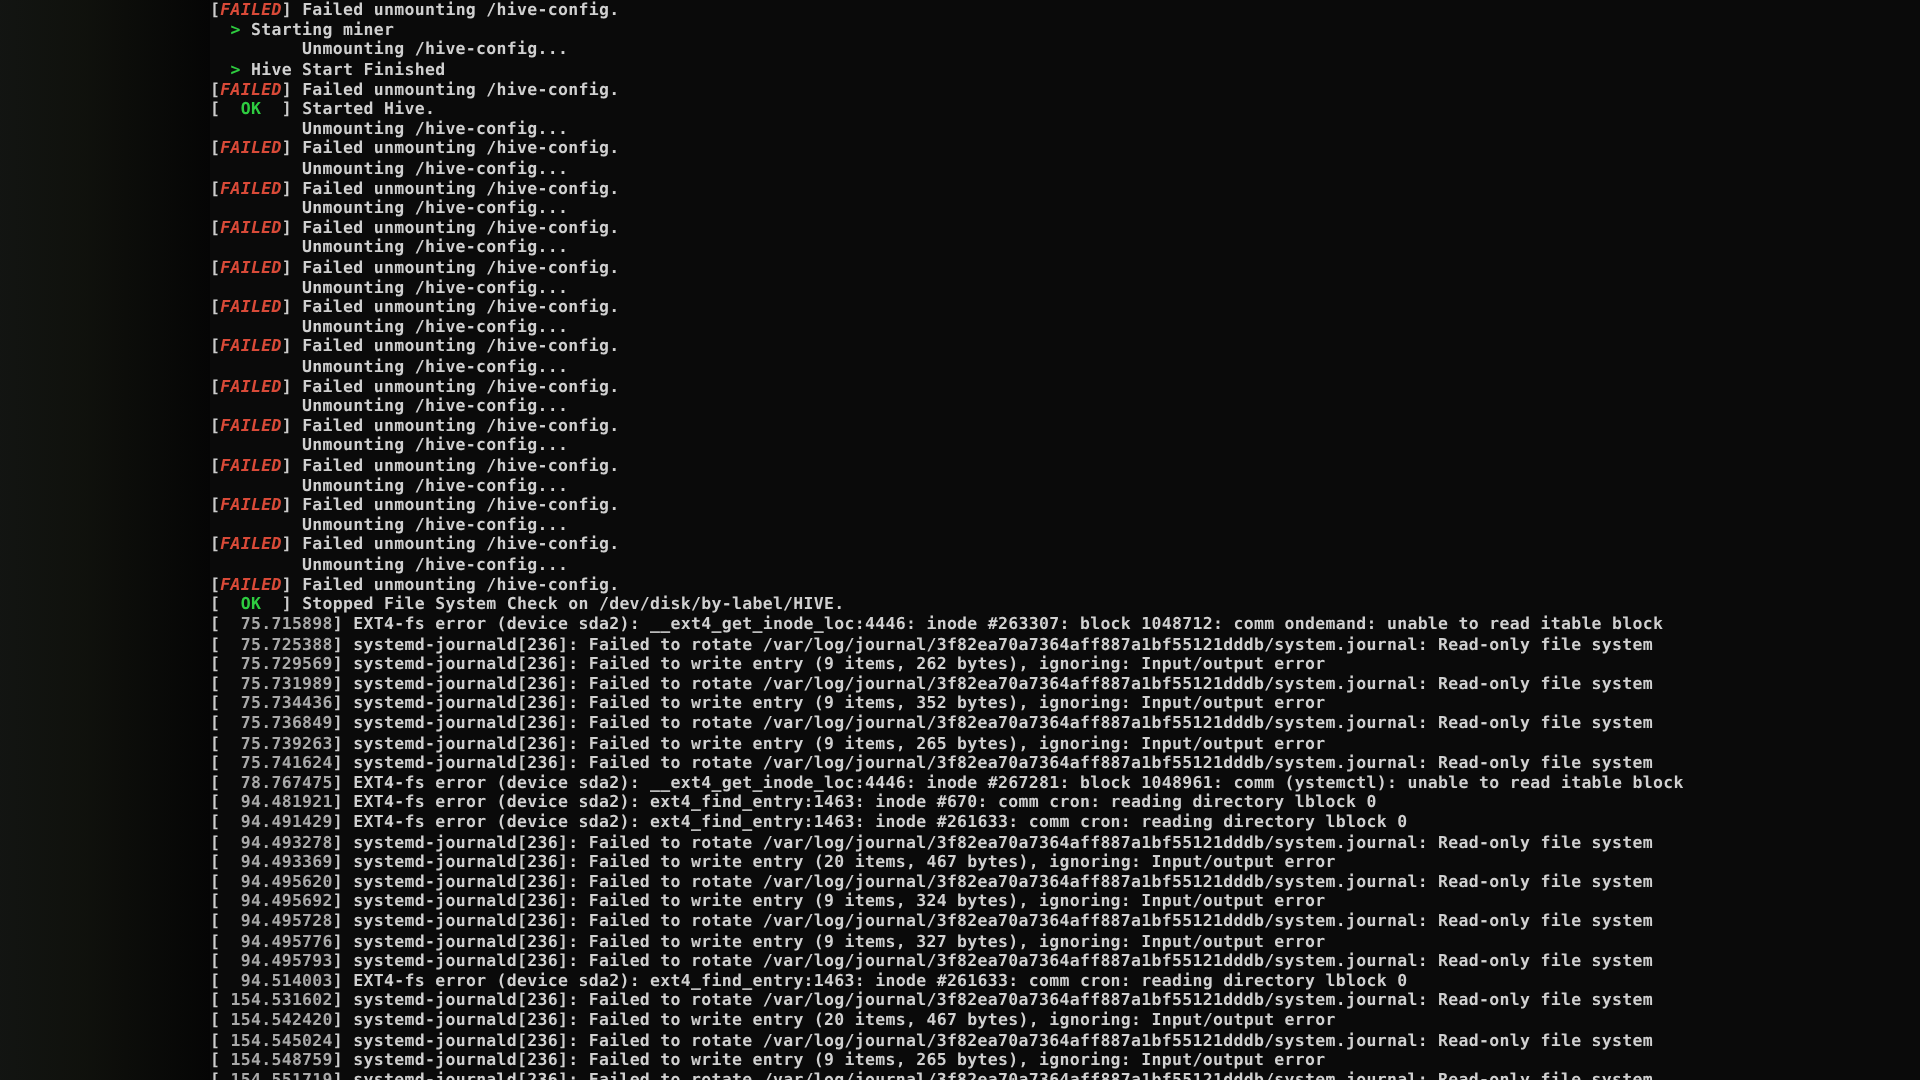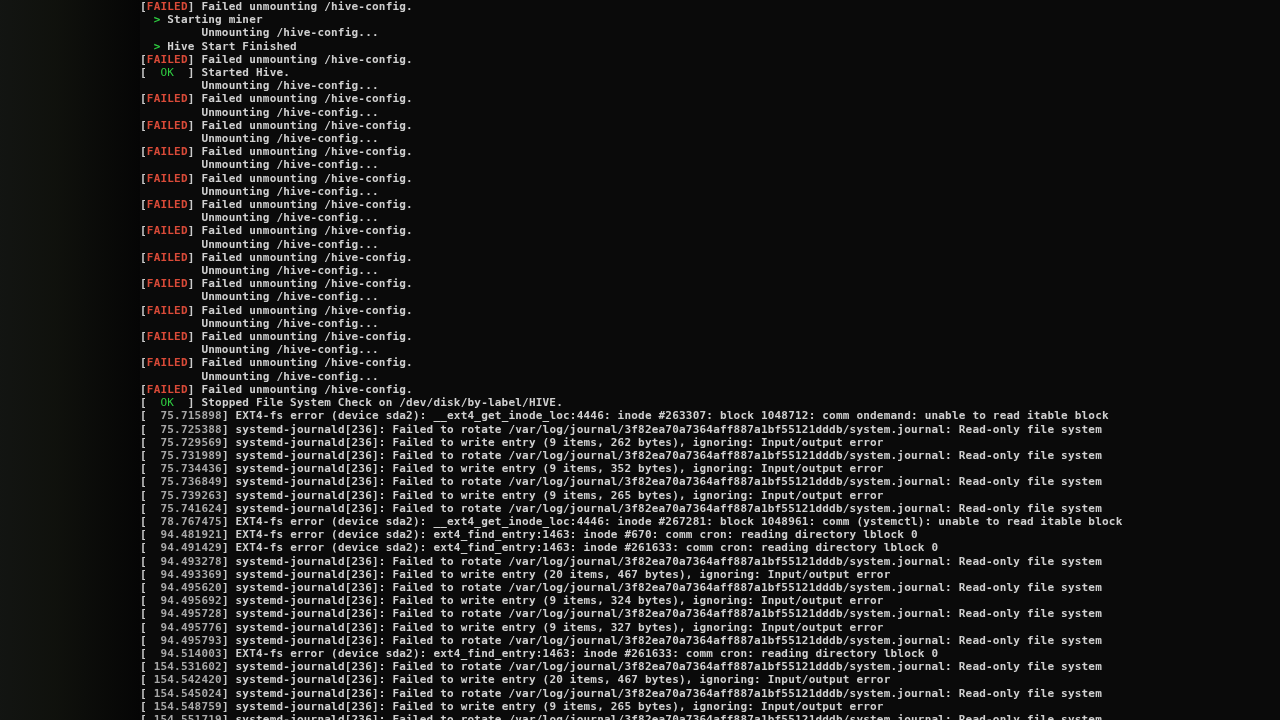--- a/index.html
+++ b/index.html
@@ -19,22 +19,22 @@
     position: absolute;
     top: 0;
     left: 140px;
     right: 0;
     bottom: 0;
     white-space: pre;
     letter-spacing: 0.2px;
   }
   .row { display: block; }
   .br  { color: #cccccc; }
-  .fail { color: #d94a38; font-weight: bold; }
-  .ok   { color: #2ecc40; font-weight: normal; text-align: right; }
+  .fail { color: #d94a38; font-weight: bold; font-style: italic; }
+  .ok   { color: #2ecc40; font-weight: bold; text-align: right; }
   .gt   { color: #2ecc40; font-weight: bold; } 
   .txt  { color: #d0d0d0; }
   .dim  { color: #a8a8a8; }
   
   body::before {
     content:"";
     position:absolute;
     left:0; top:0; bottom:0; width:140px;
     background: linear-gradient(90deg,#1b1f1a 0%,#15180f 40%,#000 100%);
     opacity:0.5;

